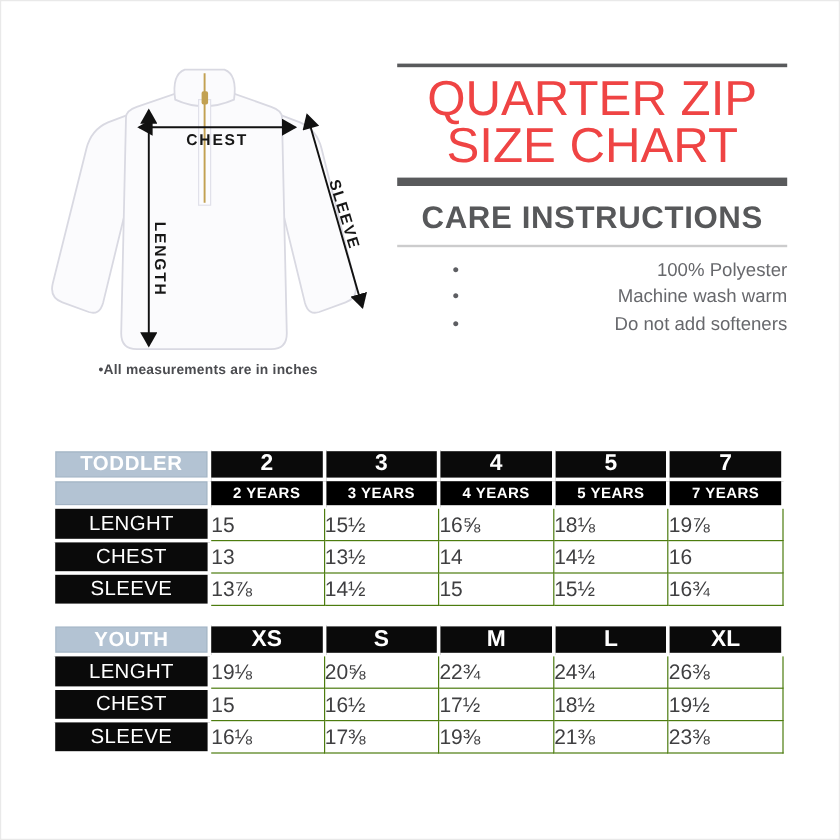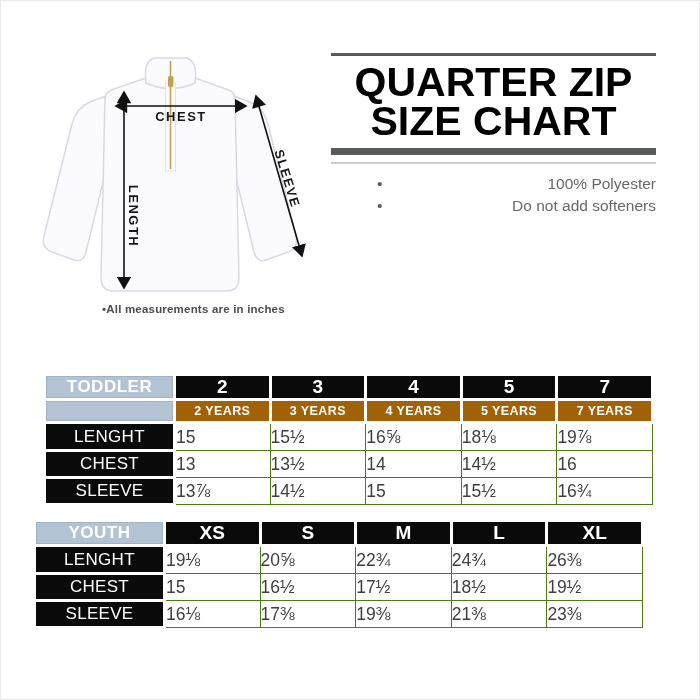--- a/index.html
+++ b/index.html
@@ -6,52 +6,52 @@
   .canvas{
     position:relative;width:700px;height:700px;background:#ffffff;overflow:hidden;
     font-family:"Liberation Sans","DejaVu Sans",sans-serif;
     box-shadow:inset 0 0 0 1px #e9e9e9;
   }
 
   
   .garment-wrap{position:absolute;left:28px;top:50px;width:302px;height:262px;}
   .measure-note{
     position:absolute;left:82px;top:303px;font-size:11.5px;font-weight:700;
-    color:#4b4c50;letter-spacing:.2px;margin-left:20px;
+    color:#4b4c50;letter-spacing:.2px;
   }
 
   
   .right-col{position:absolute;left:331px;top:53px;width:325px;text-align:center;}
   .rule-top{height:3px;background:#595a5c;}
-  .main-title{font-size:41px;line-height:39px;font-weight:700;color:#000000;margin-top:7px;}
+  .main-title{font-size:41px;line-height:39px;font-weight:400;color:#ef4444;margin-top:7px;}
   .rule-mid{height:7px;background:#595a5c;margin-top:7px;}
   .care-title{font-size:26px;font-weight:700;color:#57585a;margin-top:11px;letter-spacing:.5px;}
   .rule-light{height:2px;background:#cccccd;margin-top:7px;}
   .care-list{margin:9px 0 0 0;padding:0 0 0 46px;text-align:right;list-style:none;}
   .care-list li{
     position:relative;font-size:15.5px;line-height:22.4px;color:#67686c;padding-left:14px;
   }
   .care-list li::before{content:"\2022";position:absolute;left:0;top:0;color:#5d5e62;}
 
   
   .size-table{position:absolute;border-collapse:collapse;table-layout:fixed;width:611px;}
   .size-table.toddler{left:43px;top:373px;}
-  .size-table.youth{left:33px;top:519px;}
+  .size-table.youth{left:43px;top:519px;}
   .size-table th,.size-table td{vertical-align:middle;padding:0;}
   .size-table .corner{
     background:#b3c3d3;color:#ffffff;font-weight:700;font-size:17px;
     border:3px solid #ffffff;box-shadow:inset 0 0 0 1px rgba(90,110,130,.18);
     height:20px;letter-spacing:.5px;
   }
   .size-table .size-head{
     background:#0a0a0a;color:#ffffff;font-weight:700;font-size:19px;
     border:3px solid #ffffff;height:20px;
   }
   .size-table .year-head{
-    background:#a16207;color:#ffffff;font-weight:700;font-size:12.5px;
+    background:#000000;color:#ffffff;font-weight:700;font-size:12.5px;
     border:3px solid #ffffff;height:19px;letter-spacing:.4px;
   }
   .size-table .row-label{
     background:#0a0a0a;color:#ffffff;font-weight:400;font-size:17px;
     border:3px solid #ffffff;height:21px;letter-spacing:.3px;
   }
   .size-table td{
     background:#ffffff;color:#3f3f41;font-size:17.5px;
     border:1px solid #4d7c0f;height:26px;
   }
@@ -112,23 +112,25 @@
 
   <div class="measure-note">•All measurements are in inches</div>
 
   <div class="right-col">
     <div class="rule-top"></div>
     <div class="main-title">
       <div>QUARTER ZIP</div>
       <div>SIZE CHART</div>
     </div>
     <div class="rule-mid"></div>
+    <div class="care-title">CARE INSTRUCTIONS</div>
     <div class="rule-light"></div>
     <ul class="care-list">
         <li>100% Polyester</li>
+        <li>Machine wash warm</li>
         <li>Do not add softeners</li>
       </ul>
   </div>
 
   <table class="size-table toddler">
     <colgroup>
         <col style="width:130px">
         <col>
         <col>
         <col>

